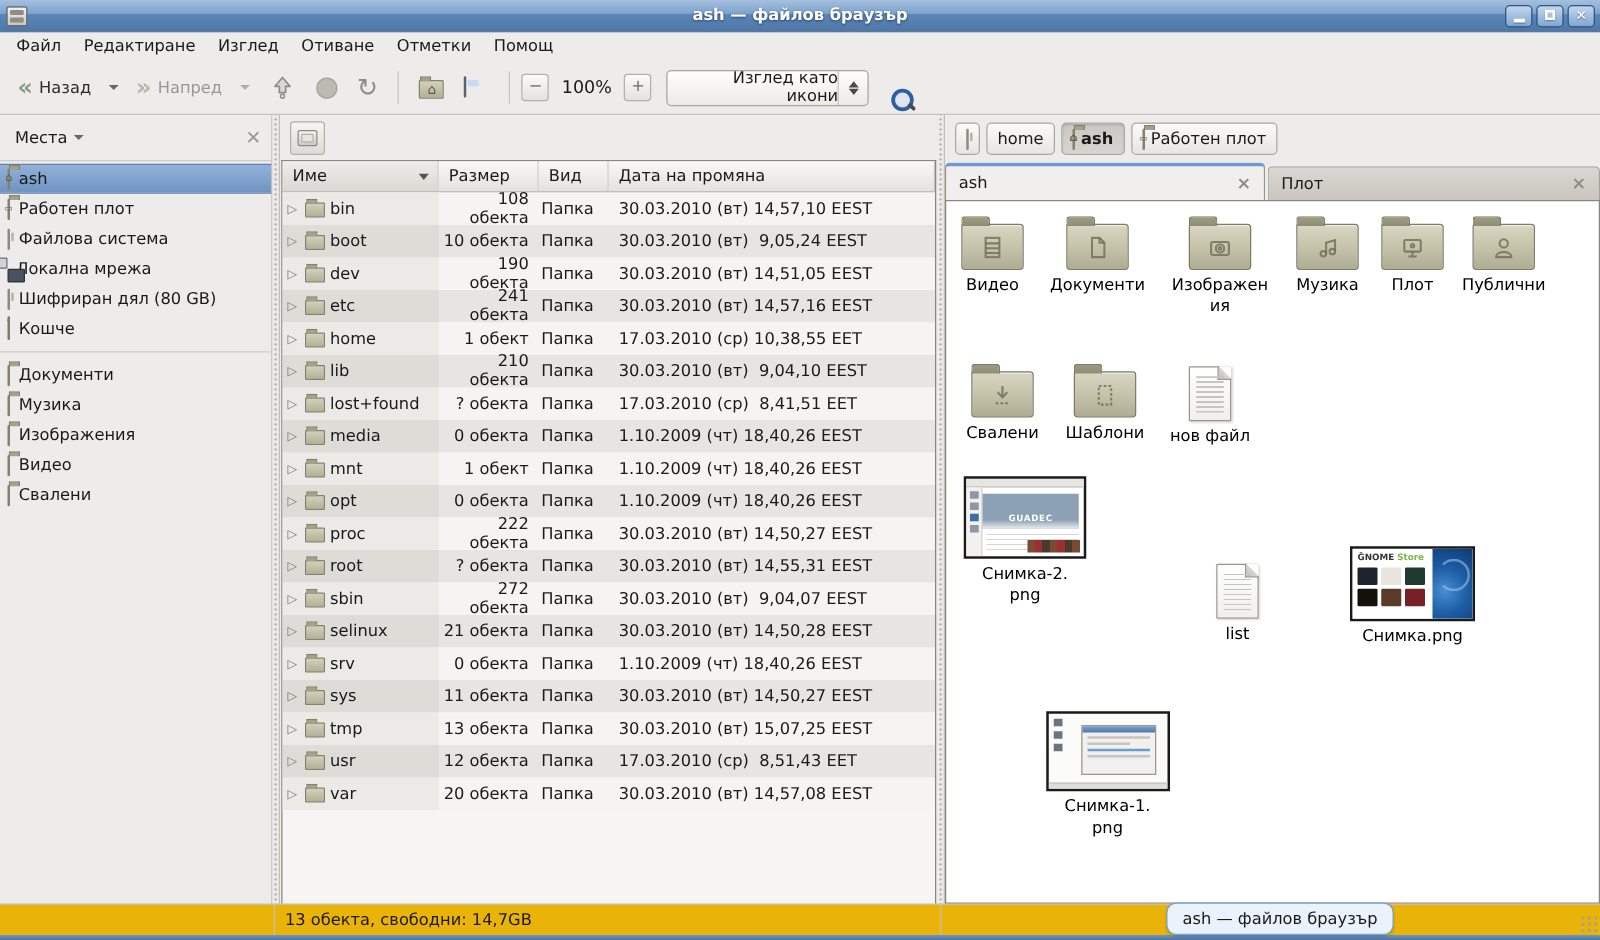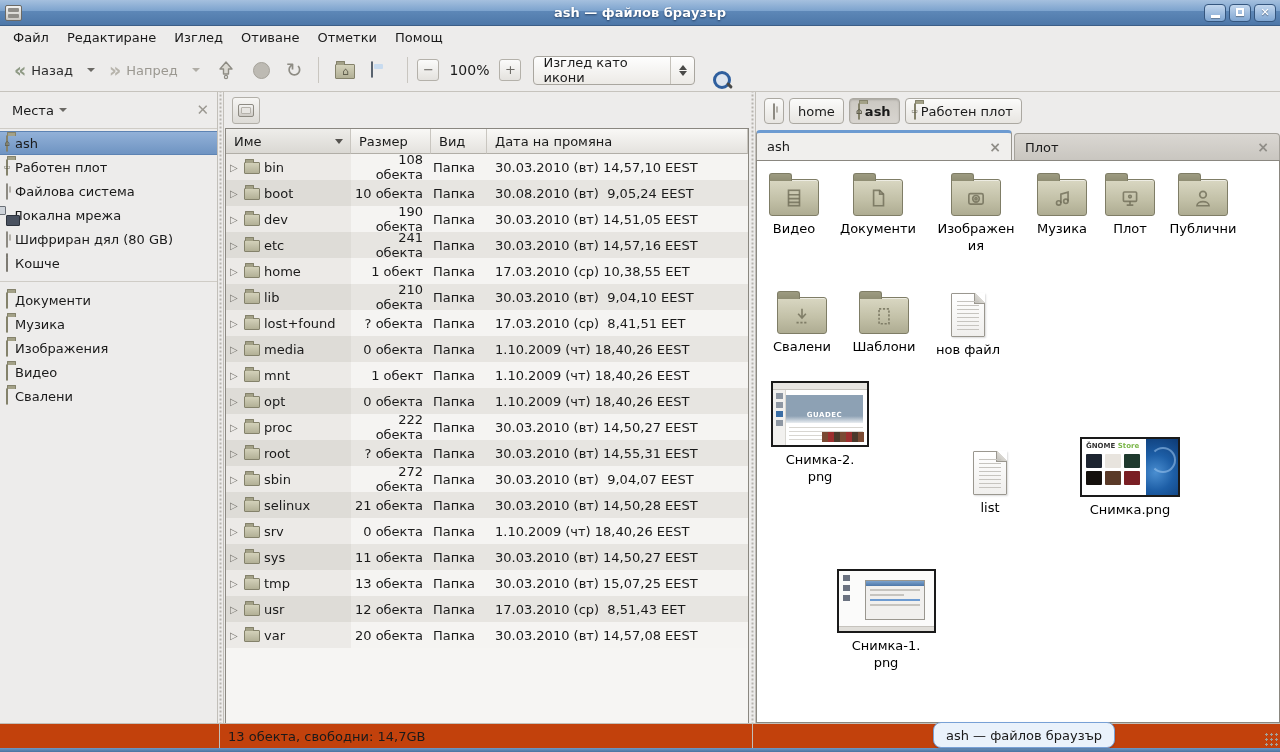--- a/index.html
+++ b/index.html
@@ -46,21 +46,21 @@
   .mini-monitor .scr { width:20px; height:13px; background:linear-gradient(135deg,#3f4e63,#151c28);
     border:1px solid #59636f; border-radius:2px; }
   .mini-monitor .scr::after { content:""; position:absolute; left:3px; top:2px; width:9px; height:5px;
     background:rgba(190,215,240,.8); border-radius:1px; }
   .mini-monitor .base { width:10px; height:2px; background:#9aa0a8; margin:1px auto 0; }
   .zoombtn { width:22px; height:22px; border:1px solid #b4b1aa; border-radius:3px;
     background:linear-gradient(#fbfbfa,#e4e2de); color:#6f6d68; font-size:13px; line-height:19px;
     text-align:center; }
   .zoom-label { padding:0 8px; font-size:14px; }
   .combo { width:162px; height:29px; border:1px solid #a9a69f; border-radius:4px; margin-left:10px;
-    background:linear-gradient(#fefefe,#eceae6); display:flex; align-items:center; }
+    background:linear-gradient(#fefefe,#eceae6); display:flex; align-items:center;text-align:right; }
   .combo-text { flex:1; padding-left:9px; font-size:13px; }
   .combo-step { width:24px; border-left:1px solid #c4c1ba; align-self:stretch; display:flex;
     flex-direction:column; align-items:center; justify-content:center; gap:1px; }
   .c-up { width:0;height:0;border:4px solid transparent; border-bottom:5px solid #4a4a48; }
   .c-dn { width:0;height:0;border:4px solid transparent; border-top:5px solid #4a4a48; }
   .searchbtn { margin-left:12px; padding:3px; }
 
   
   .main { position:absolute; left:0; top:92px; width:1280px; height:631px; display:flex; }
   .sidebar { width:218px; background:#edeceb; border-right:1px solid #c2bfb9; display:flex; flex-direction:column; }
@@ -187,21 +187,21 @@
   .td-icons i { display:block; width:7px; height:6px; margin:4px 0 0 4px; background:#6b7280; }
   .td-win { position:absolute; left:26px; top:9px; width:60px; height:40px; background:#f1f0ee;
     border:1px solid #9a978f; }
   .td-win::before { content:""; display:block; height:5px; background:linear-gradient(#7ba2cd,#4d77a8); }
   .td-win .ln { height:2px; background:#c6c4bf; margin:3px 4px 0; }
   .td-win .ln.sel { background:#6d9bd1; }
   .td-task { position:absolute; left:0; right:0; bottom:0; height:5px; background:#e0ded9;
     border-top:1px solid #c6c3bd; }
 
   
-  .statusbar { position:absolute; left:0; top:723px; width:1280px; height:25px; background:#c2410c;
+  .statusbar { position:absolute; left:0; top:723px; width:1280px; height:25px; background:#eab308;
     border-top:1px solid #c2bfb9; display:flex; align-items:center; }
   .sb-sep { width:1px; height:100%; background:#c2bfb9; }
   .sb-left { width:219px; height:100%; }
   .sb-text { padding-left:8px; font-size:13px; }
   .sb-mid { width:532px; height:100%; display:flex; align-items:center; }
   .sb-right { flex:1; height:100%; position:relative; }
   .grip { position:absolute; right:2px; bottom:2px; width:14px; height:14px;
     background-image:radial-gradient(#a3a09a 1.2px, transparent 1.3px); background-size:5px 5px; }
   .bottomstrip { position:absolute; left:0; top:748px; width:1280px; height:4px;
     background:linear-gradient(#6f98c6,#48739f); }
@@ -389,21 +389,21 @@
             <div class="c-date">30.03.2010 (вт) 14,57,10 EEST</div>
           </div>
           <div class="trow even">
             <div class="c-name">
               <span class="expander">▷</span>
               <span class="sfolder"></span>
               <span>boot</span>
             </div>
             <div class="c-size">10 обекта</div>
             <div class="c-type">Папка</div>
-            <div class="c-date">30.08.2010 (вт)  9,05,24 EEST</div>
+            <div class="c-date">30.03.2010 (вт)  9,05,24 EEST</div>
           </div>
           <div class="trow odd">
             <div class="c-name">
               <span class="expander">▷</span>
               <span class="sfolder"></span>
               <span>dev</span>
             </div>
             <div class="c-size">190 обекта</div>
             <div class="c-type">Папка</div>
             <div class="c-date">30.03.2010 (вт) 14,51,05 EEST</div>

